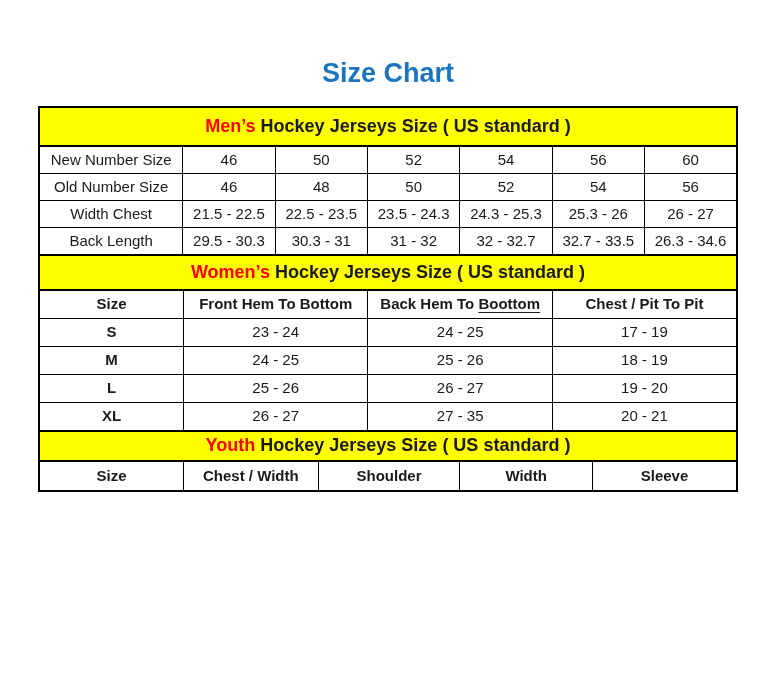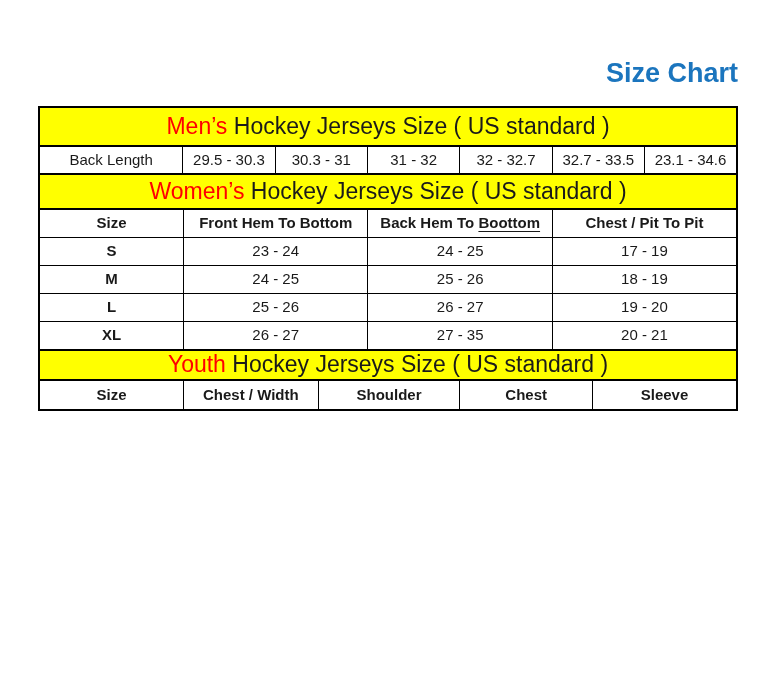--- a/index.html
+++ b/index.html
@@ -11,21 +11,21 @@
     font-family: "Liberation Sans", sans-serif;
     color: #1a1a1a;
     -webkit-font-smoothing: antialiased;
   }
   .page {
     width: 700px;
     margin: 0 0 0 38px;
   }
   .title {
     margin: 58px 0 17px 0;
-    text-align: right;
+    text-align: center;
     font-size: 27px;
     font-weight: bold;
     letter-spacing: 0px;
     color: #1b75be;
     line-height: 1.15;
   }
   .tables { width: 100%; }
   table.size-table {
     width: 100%;
     border-collapse: collapse;
@@ -39,22 +39,22 @@
     vertical-align: middle;
     padding: 0 2px;
     font-size: 15px;
     line-height: 1.1;
     overflow: hidden;
     white-space: nowrap;
   }
   .size-table th { font-weight: bold; }
   .size-table td.banner-cell {
     background: #ffff00;
-    font-weight: normal;
-    font-size: 23px;
+    font-weight: bold;
+    font-size: 18px;
     border-bottom: 2px solid #000000;
   }
   .banner-highlight { color: #ff0000; }
   
   .mens   td.banner-cell { height: 37px; }
   .womens td.banner-cell { height: 33px; }
   .youth  td.banner-cell { height: 28px; }
   .mens   th, .mens   td:not(.banner-cell) { height: 26px; }
   .womens th, .womens td:not(.banner-cell) { height: 27px; }
   .youth  th, .youth  td:not(.banner-cell) { height: 28px; }
@@ -84,27 +84,54 @@
           <col style="width: 13.23%;">
           <col style="width: 13.23%;">
           <col style="width: 13.23%;">
           <col style="width: 13.25%;">
         </colgroup>
         <tbody>
           <tr>
             <td colspan="7" class="banner-cell"><span class="banner-highlight">Men’s</span><span> Hockey Jerseys Size ( US standard )</span></td>
           </tr>
           <tr>
+            <td class="row-label">New Number Size</td>
+            <td>46</td>
+            <td>50</td>
+            <td>52</td>
+            <td>54</td>
+            <td>56</td>
+            <td>60</td>
+          </tr>
+          <tr>
+            <td class="row-label">Old Number Size</td>
+            <td>46</td>
+            <td>48</td>
+            <td>50</td>
+            <td>52</td>
+            <td>54</td>
+            <td>56</td>
+          </tr>
+          <tr>
+            <td class="row-label">Width Chest</td>
+            <td>21.5 - 22.5</td>
+            <td>22.5 - 23.5</td>
+            <td>23.5 - 24.3</td>
+            <td>24.3 - 25.3</td>
+            <td>25.3 - 26</td>
+            <td>26 - 27</td>
+          </tr>
+          <tr>
             <td class="row-label">Back Length</td>
             <td>29.5 - 30.3</td>
             <td>30.3 - 31</td>
             <td>31 - 32</td>
             <td>32 - 32.7</td>
             <td>32.7 - 33.5</td>
-            <td>23.1 - 34.6</td>
+            <td>26.3 - 34.6</td>
           </tr>
         </tbody>
       </table>
       <table class="size-table womens">
         <colgroup>
           <col style="width: 20.7%;">
           <col style="width: 26.43%;">
           <col style="width: 26.43%;">
           <col style="width: 26.44%;">
         </colgroup>
@@ -153,19 +180,19 @@
           <col style="width: 20.7%;">
         </colgroup>
         <tbody>
           <tr>
             <td colspan="5" class="banner-cell"><span class="banner-highlight">Youth</span><span> Hockey Jerseys Size ( US standard )</span></td>
           </tr>
           <tr>
             <th>Size</th>
             <th>Chest / Width</th>
             <th>Shoulder</th>
-            <th>Chest</th>
+            <th>Width</th>
             <th>Sleeve</th>
           </tr>
         </tbody>
       </table>
     </div>
 </div>
 
 </body></html>

